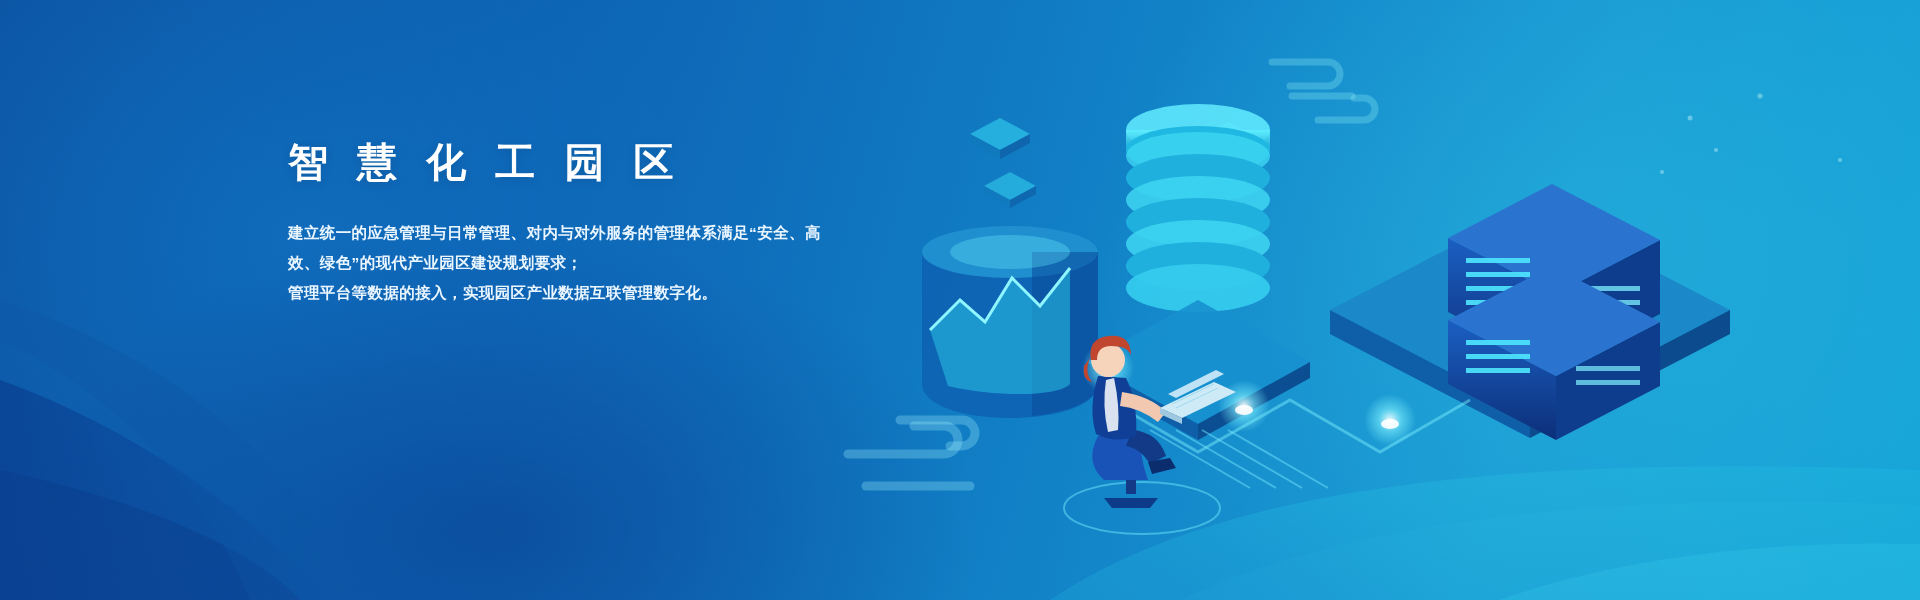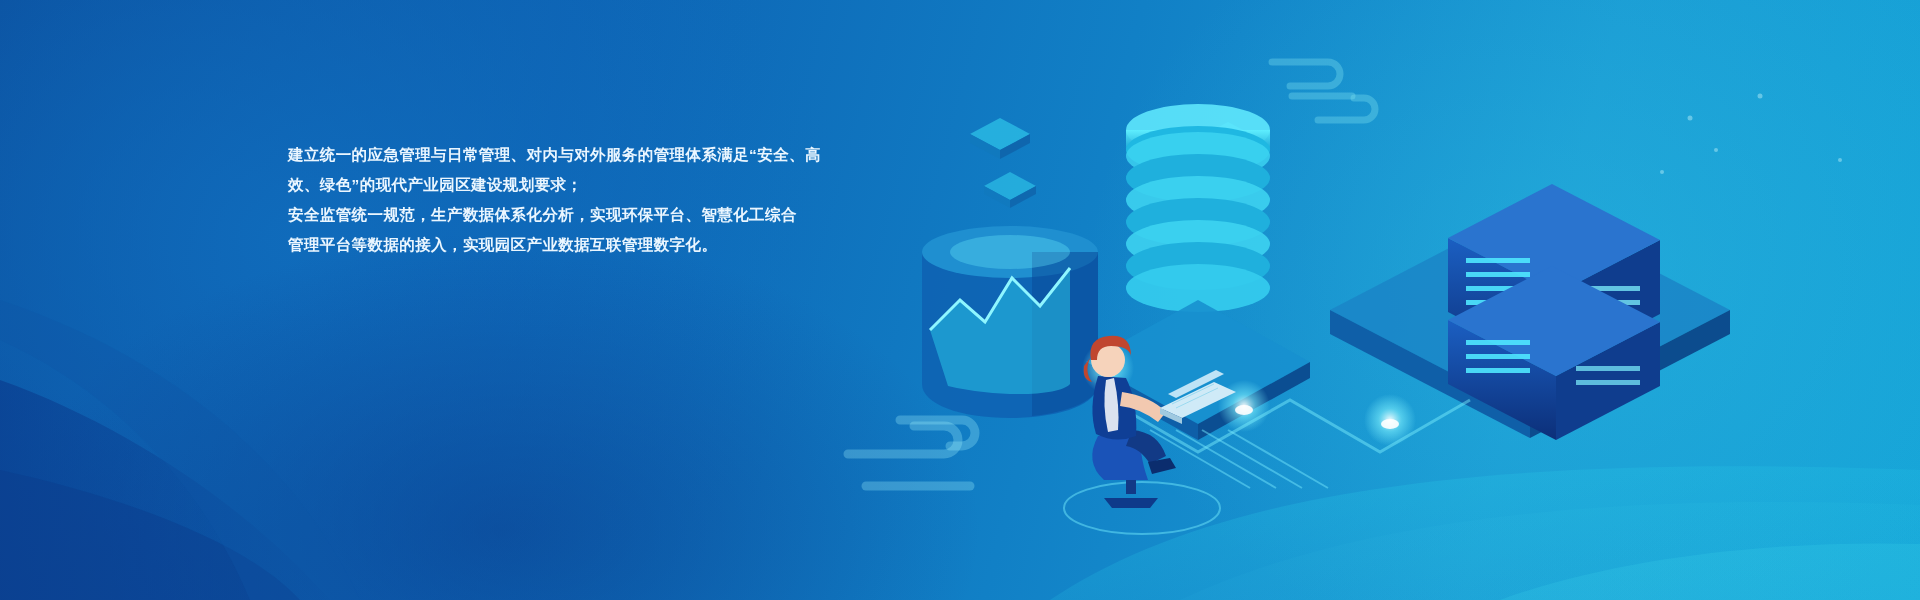--- a/index.html
+++ b/index.html
@@ -291,21 +291,21 @@
       <polygon points="1160,408 1182,418 1182,424 1160,414" fill="#9fc9e0"></polygon>
       <polygon points="1168,394 1216,370 1224,374 1176,398" fill="#e8f7ff" opacity="0.8"></polygon>
       <g stroke="#8fd6ee" stroke-width="1" opacity="0.8">
         <line x1="1172" y1="404" x2="1214" y2="384"></line>
         <line x1="1176" y1="408" x2="1218" y2="388"></line>
       </g>
     </g>
   </svg>
 
   <div class="content">
+    <h1 class="title">智 慧 化 工 园 区</h1>
     <p class="desc">
       <span class="desc-line">建立统一的应急管理与日常管理、对内与对外服务的管理体系满足“安全、高</span>
       <span class="desc-line">效、绿色”的现代产业园区建设规划要求；</span>
-      <span class="desc-line">安全监管统一规范，生产数据体系化分析，实现环保平台、智慧化工综合</span>
       <span class="desc-line">管理平台等数据的接入，实现园区产业数据互联管理数字化。</span>
     </p>
   </div>
 
 </div>
 
 </body></html>

